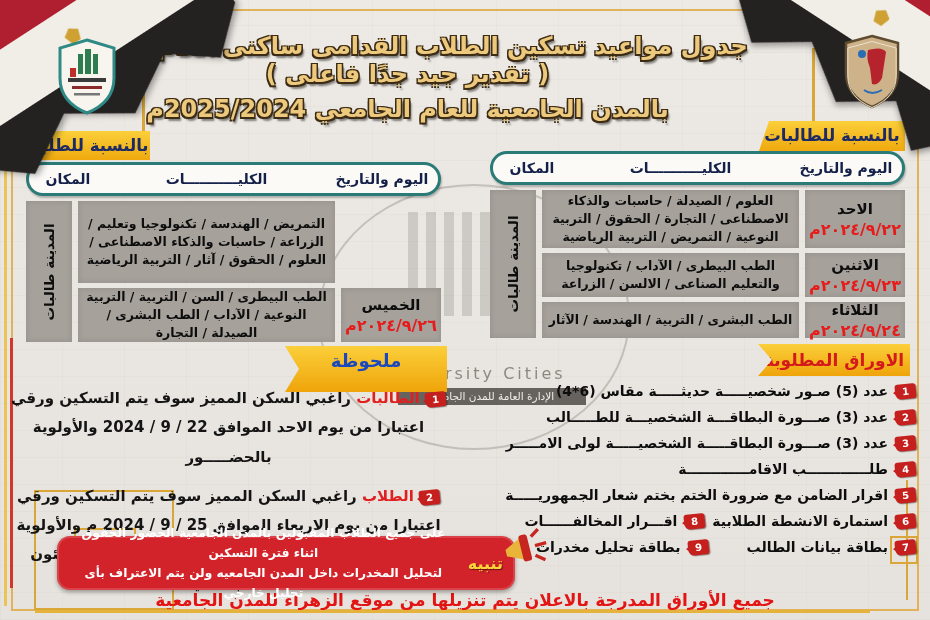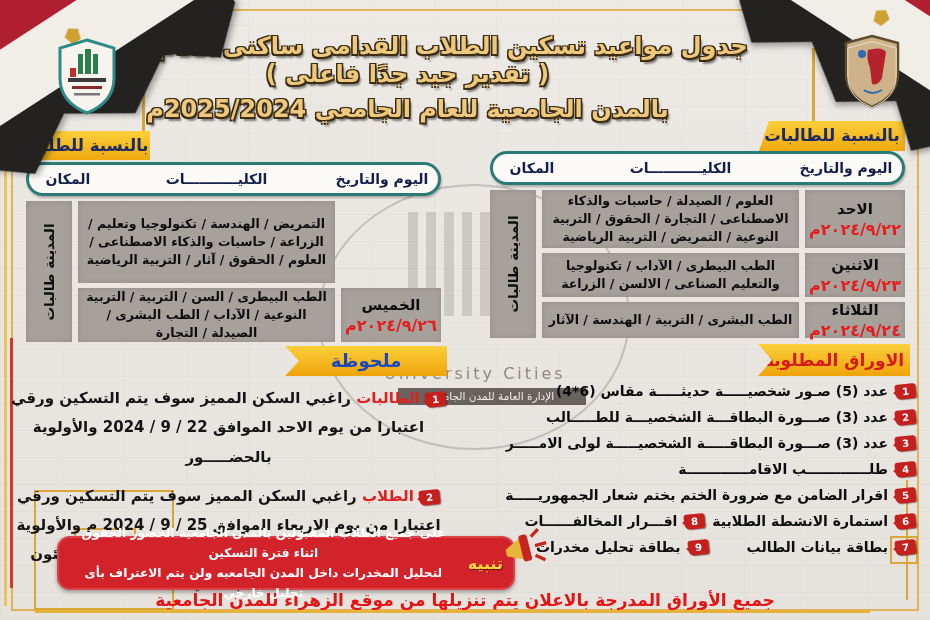--- a/index.html
+++ b/index.html
@@ -77,21 +77,21 @@
   .daycell .ddate{font-weight:bold;font-size:16px;color:#e61c1c;margin-top:2px;letter-spacing:.5px;}
   .colcell{grid-column:2;display:flex;align-items:center;justify-content:center;text-align:center;
     font-weight:bold;font-size:12.5px;line-height:1.42;color:#0d0d0d;padding:2px 6px;overflow:hidden;}
   .placecell{grid-column:3;display:flex;align-items:center;justify-content:center;}
   .sched-f .placecell{grid-row:1 / span 3;}
   .sched-m .placecell{grid-row:1 / span 2;}
   .placecell span{transform:rotate(-90deg);white-space:nowrap;font-weight:bold;font-size:13.5px;color:#0d0d0d;}
   
   .ribbon{position:absolute;z-index:3;background:linear-gradient(180deg,#fbcf3a,#efa40a);
     font-weight:bold;text-align:center;clip-path:polygon(0 0,100% 0,100% 100%,0 100%,14px 50%);}
-  .rib-note{top:346px;right:483px;width:162px;height:30px;line-height:30px;font-size:18px;color:#1b49bd;}
+  .rib-note{top:346px;right:483px;width:162px;height:46px;line-height:30px;font-size:18px;color:#1b49bd;}
   .rib-docs{top:344px;right:20px;width:152px;height:32px;line-height:32px;font-size:17px;color:#d41a1a;}
   
   .mk{display:inline-flex;align-items:center;justify-content:center;min-width:21px;height:15px;
     background:#c6201e;color:#fff;font-size:10px;font-weight:bold;border-radius:3px 3px 3px 6px;
     position:relative;box-shadow:1px 1px 1px rgba(0,0,0,.4);transform:rotate(-6deg);flex:0 0 auto;}
   .mk::before{content:"";position:absolute;left:-7px;top:3px;border:5px solid transparent;border-right:6px solid #c6201e;}
   
   .note-list{position:absolute;top:384px;left:10px;width:437px;z-index:3;text-align:center;}
   .note-item{margin:0 0 10px 0;font-weight:bold;font-size:15px;line-height:1.95;color:#141414;}
   .note-item .kw{color:#e02020;}

